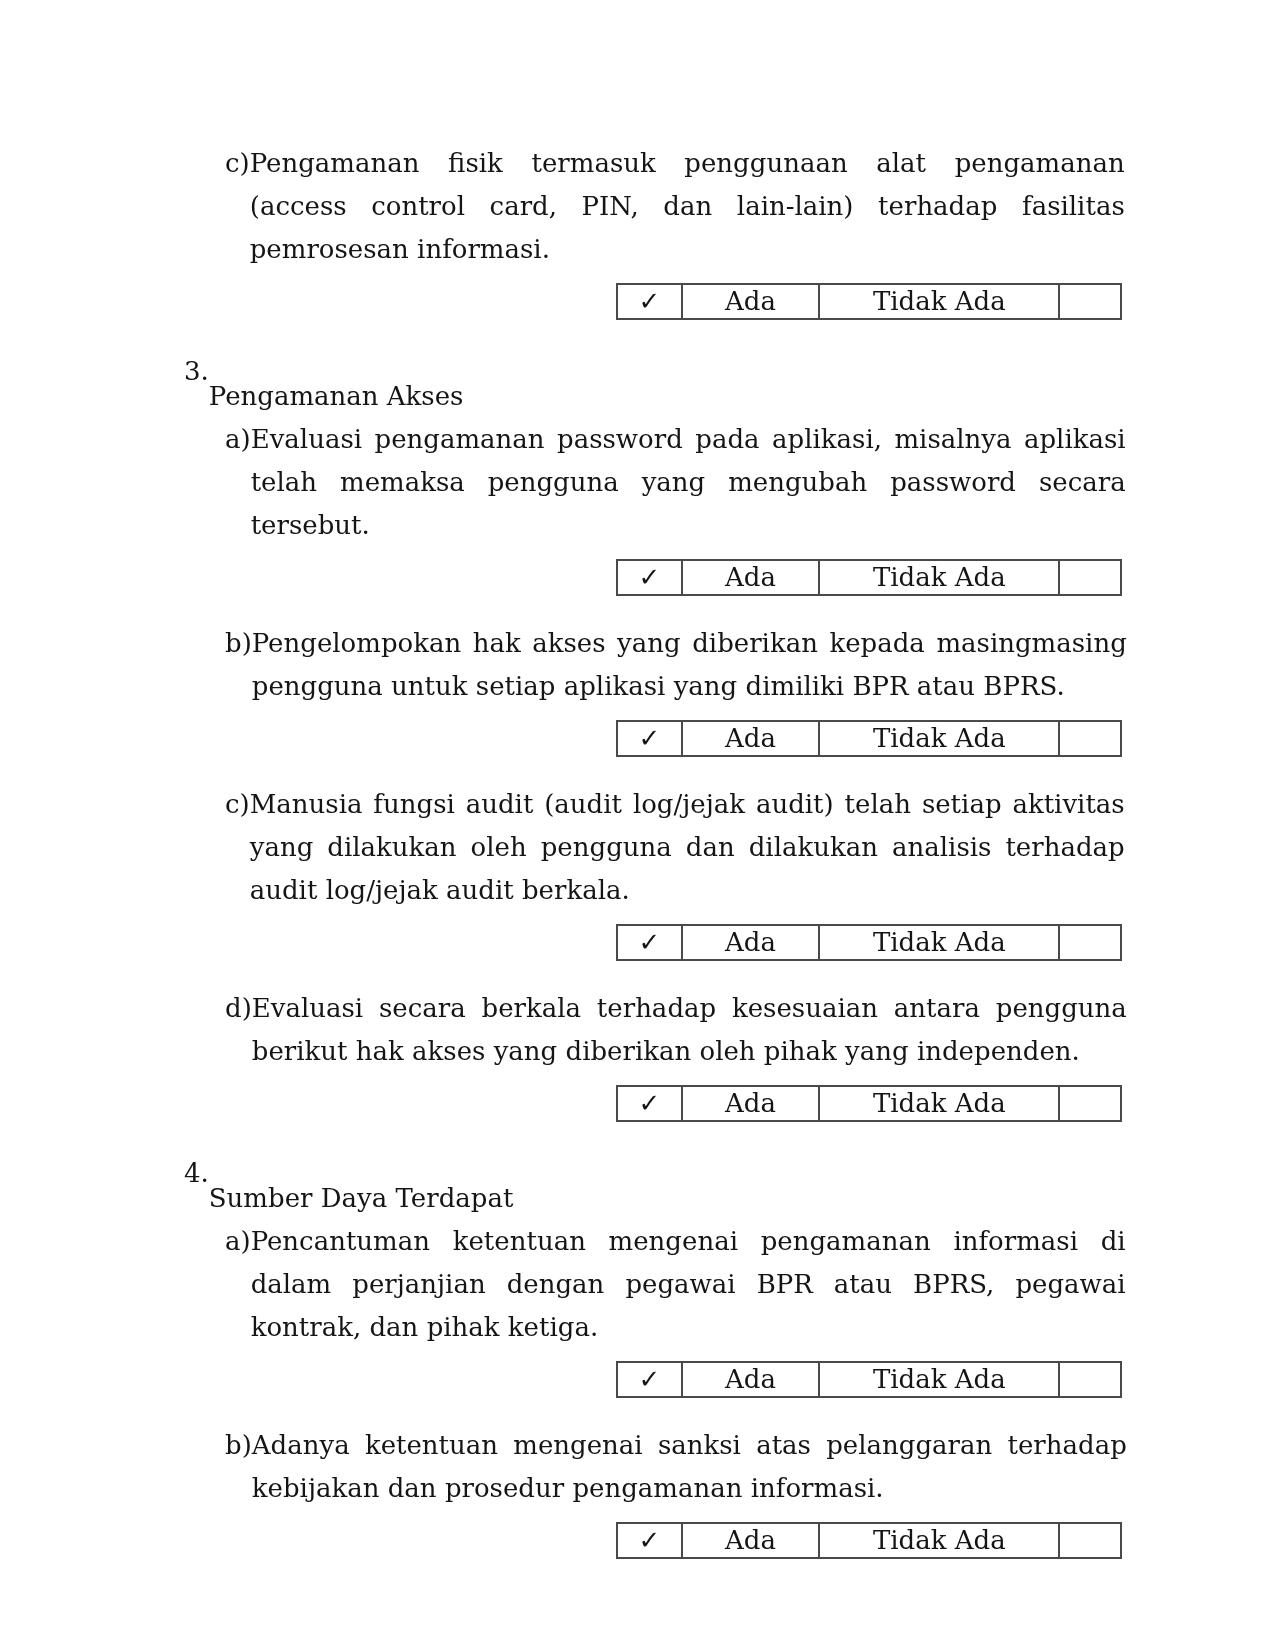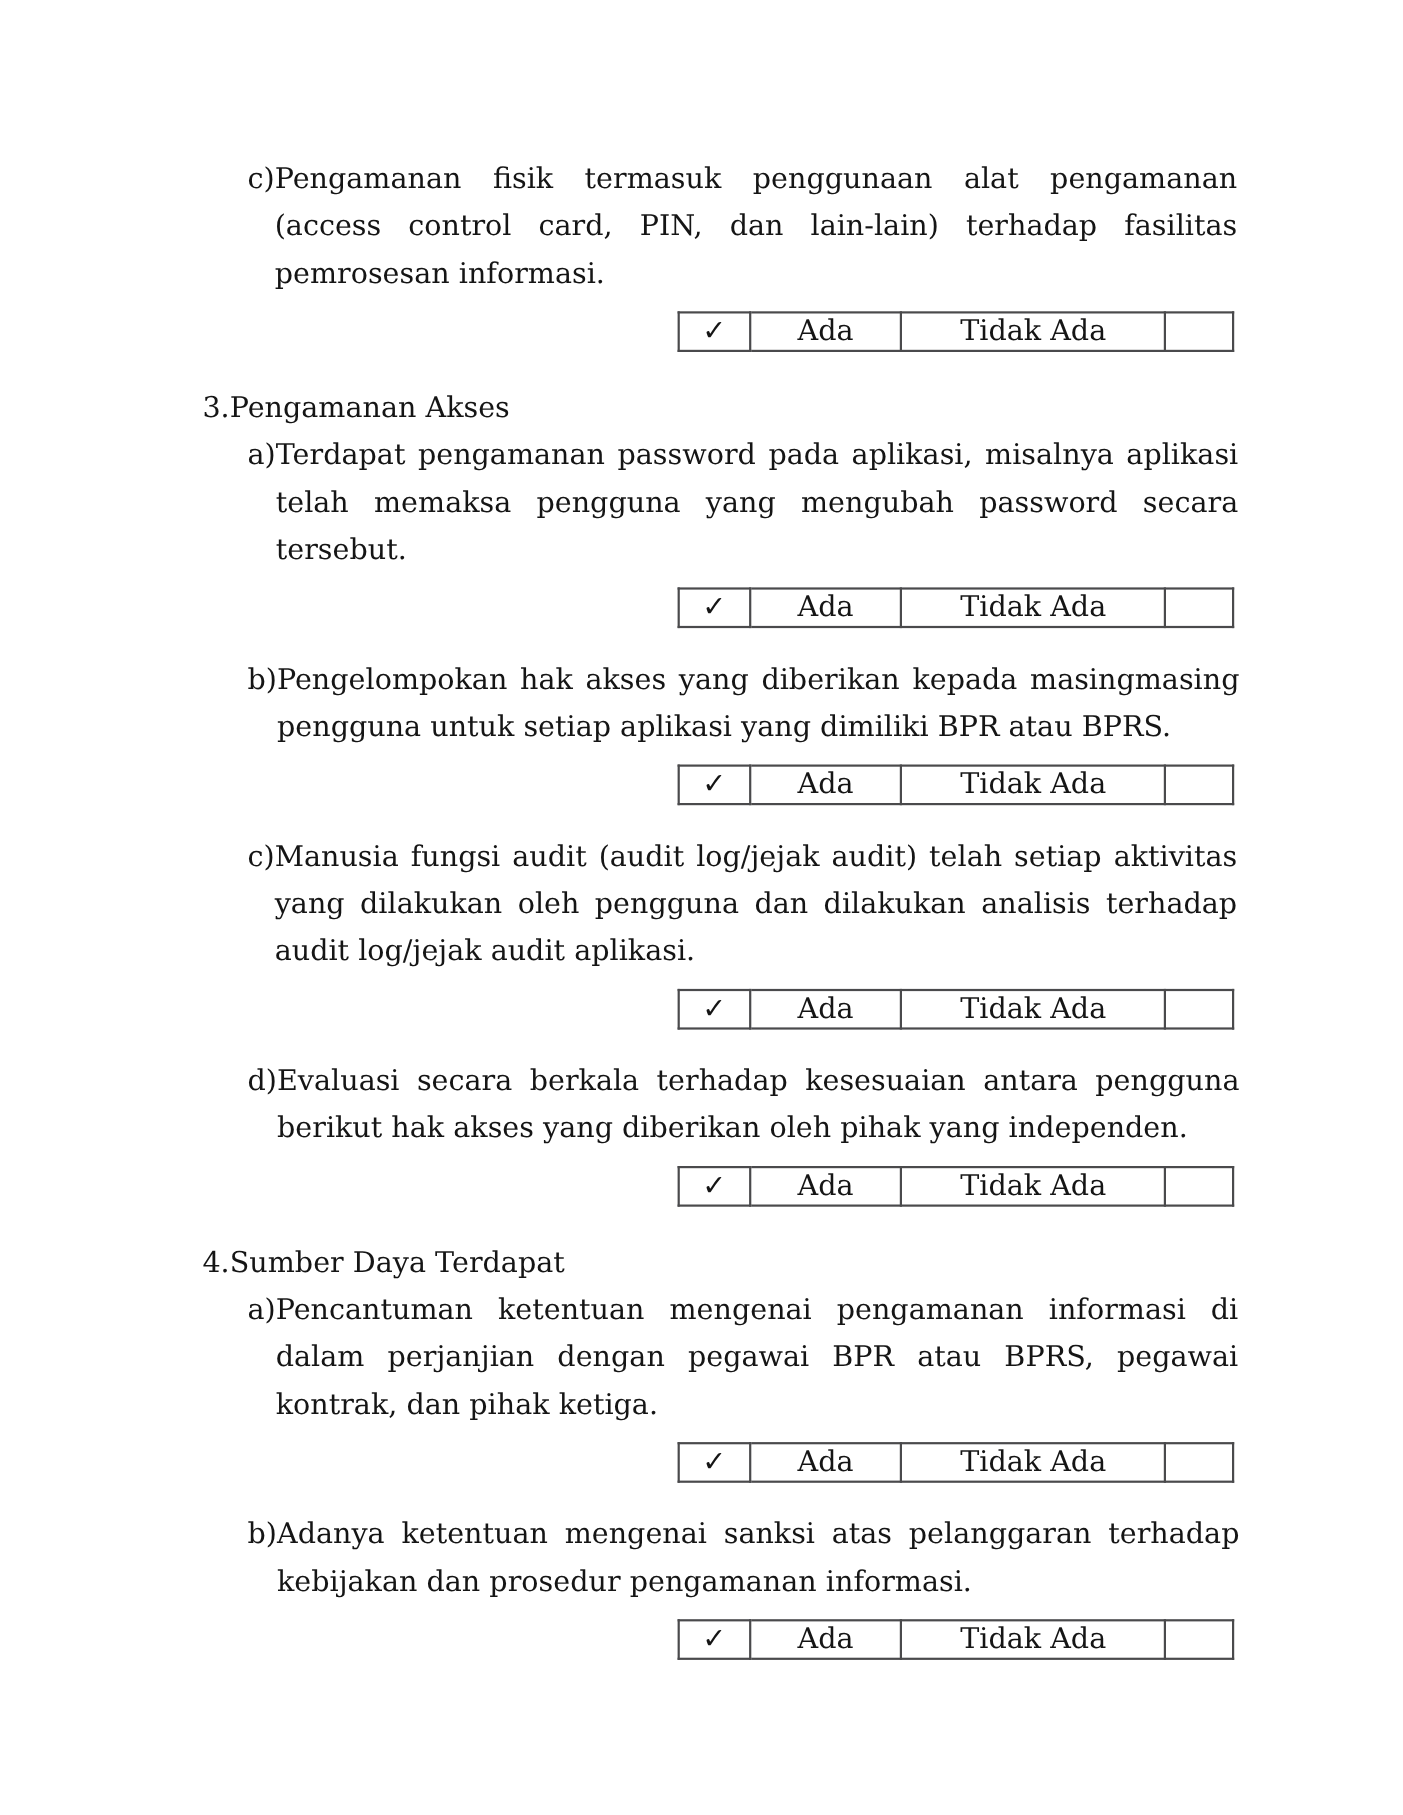--- a/index.html
+++ b/index.html
@@ -23,20 +23,21 @@
   .section-head {
     display: flex;
     align-items: flex-start;
     margin-top: 30px;
   }
   .section-number {
     flex: 0 0 24px;
   }
   .section-title {
     flex: 1 1 auto;
+    margin-top: 25px;
   }
   .sub-item {
     display: flex;
     align-items: flex-start;
     margin-left: 41px;
   }
   .sub-item.after-table {
     margin-top: 26px;
   }
   .sub-label {
@@ -95,21 +96,21 @@
   </tbody>
     </table>
 
   <div class="section-head">
     <span class="section-number">3.</span>
     <span class="section-title">Pengamanan Akses</span>
   </div>
 
   <div class="sub-item">
     <span class="sub-label">a)</span>
-    <span class="sub-text"><span>Terdapat pengamanan </span><span class="it">password</span><span> pada aplikasi, misalnya aplikasi telah memaksa pengguna yang mengubah </span><span class="it">password</span><span> secara tersebut.</span></span>
+    <span class="sub-text"><span>Evaluasi pengamanan </span><span class="it">password</span><span> pada aplikasi, misalnya aplikasi telah memaksa pengguna yang mengubah </span><span class="it">password</span><span> secara tersebut.</span></span>
   </div>
 
   <table class="check-table">
     <tbody>
         <tr>
       <td class="cell-check"><span class="checkmark">✓</span></td>
       <td class="cell-ada">Ada</td>
       <td class="cell-tidak">Tidak Ada</td>
       <td class="cell-empty"></td>
     </tr>
@@ -127,21 +128,21 @@
       <td class="cell-check"><span class="checkmark">✓</span></td>
       <td class="cell-ada">Ada</td>
       <td class="cell-tidak">Tidak Ada</td>
       <td class="cell-empty"></td>
     </tr>
   </tbody>
     </table>
 
   <div class="sub-item after-table">
     <span class="sub-label">c)</span>
-    <span class="sub-text"><span>Manusia fungsi audit (</span><span class="it">audit log/jejak audit</span><span>) telah setiap aktivitas yang dilakukan oleh pengguna dan dilakukan analisis terhadap </span><span class="it">audit log/jejak audit</span><span> aplikasi.</span></span>
+    <span class="sub-text"><span>Manusia fungsi audit (</span><span class="it">audit log/jejak audit</span><span>) telah setiap aktivitas yang dilakukan oleh pengguna dan dilakukan analisis terhadap </span><span class="it">audit log/jejak audit</span><span> berkala.</span></span>
   </div>
 
   <table class="check-table">
     <tbody>
         <tr>
       <td class="cell-check"><span class="checkmark">✓</span></td>
       <td class="cell-ada">Ada</td>
       <td class="cell-tidak">Tidak Ada</td>
       <td class="cell-empty"></td>
     </tr>

